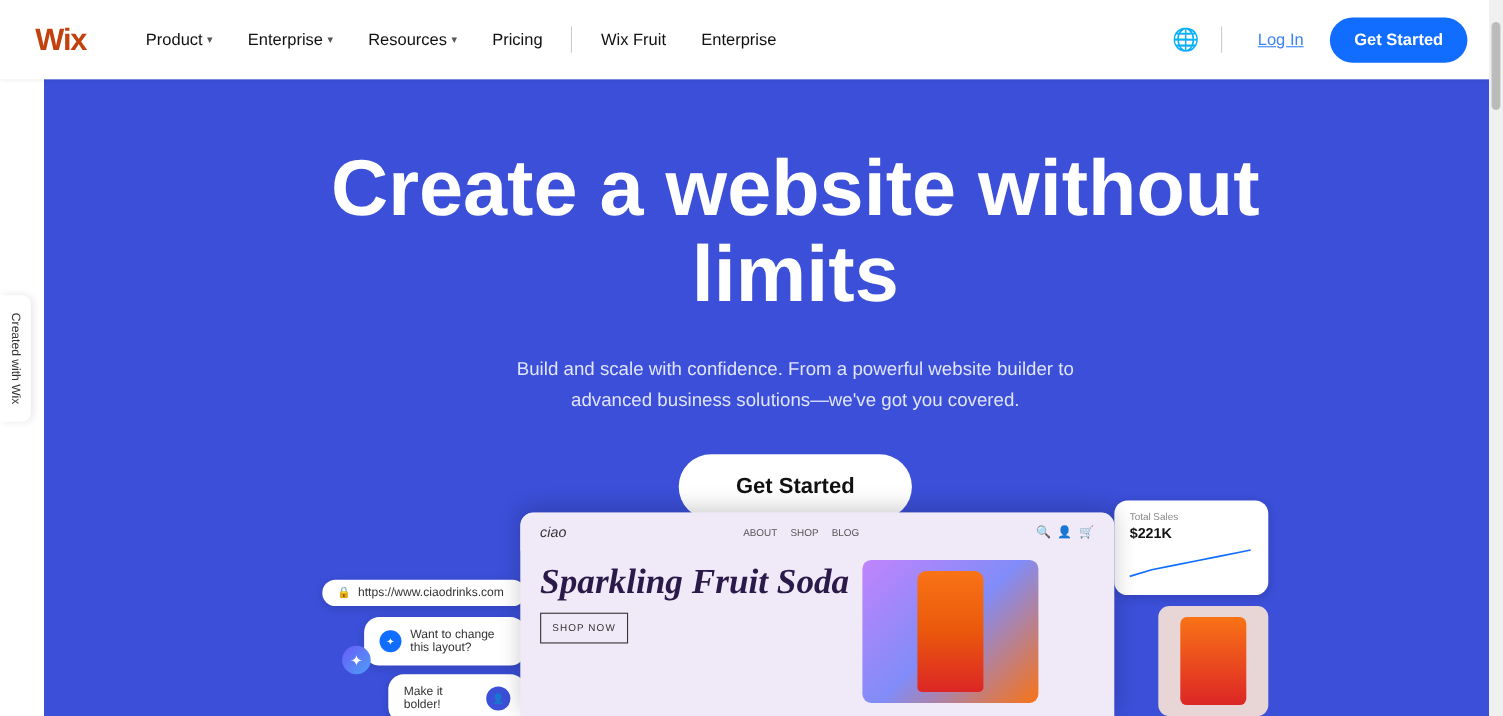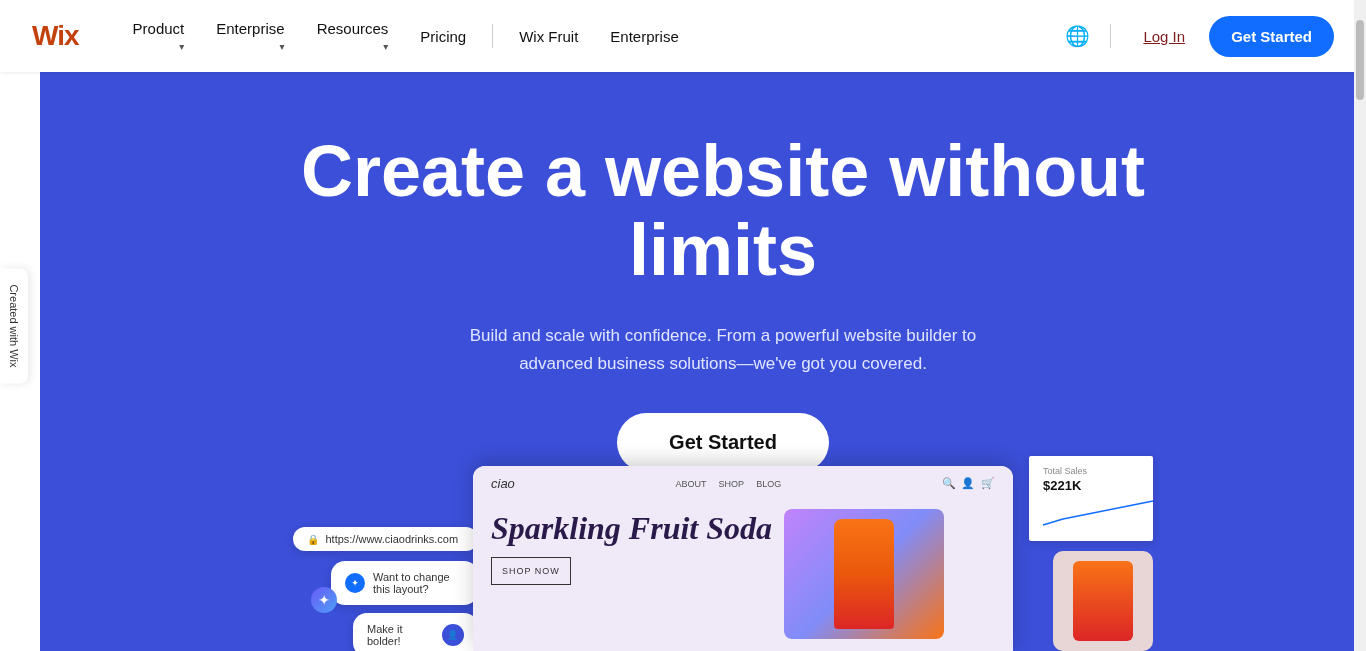--- a/index.html
+++ b/index.html
@@ -12,32 +12,31 @@
       display: flex; align-items: center; padding: 0 32px;
       z-index: 100;
       box-shadow: 0 1px 4px rgba(0,0,0,0.08);
     }
     .nav-logo {
       font-size: 28px; font-weight: 900; letter-spacing: -1px;
       color: #c2410c; margin-right: 40px; user-select: none;
     }
     .nav-links { display: flex; align-items: center; gap: 4px; flex: 1; }
     .nav-item {
-      display: flex; align-items: flex-end; gap: 4px;
+      display: flex; align-items: center; gap: 4px;
       padding: 8px 14px; cursor: pointer; font-size: 15px; font-weight: 500;
       color: #111; border-radius: 6px; white-space: nowrap;
       text-decoration: none;
-      flex-direction: column;
     }
     .nav-chevron { font-size: 10px; color: #555; }
     .nav-divider { width: 1px; height: 24px; background: #ccc; margin: 0 8px; }
     .nav-actions { display: flex; align-items: center; gap: 12px; }
     .nav-globe { font-size: 20px; cursor: pointer; color: #333; }
     .nav-login {
-      font-size: 15px; font-weight: 500; color: #7f1d1d;
+      font-size: 15px; font-weight: 500; color: #3b82f6;
       text-decoration: underline; cursor: pointer; padding: 8px 12px;
     }
     .nav-get-started {
       background: #116dff; color: #fff; font-size: 15px; font-weight: 600;
       border: none; border-radius: 50px; padding: 12px 22px;
       cursor: pointer; white-space: nowrap;
     }
 
     
     .hero {
@@ -140,22 +139,22 @@
       position: relative;
     }
 
     
     .preview-right {
       width: 160px; margin-left: -20px; z-index: 2;
       display: flex; flex-direction: column; gap: 10px;
       padding-bottom: 0; align-items: flex-end;
     }
     .stats-card {
-      background: #fff; border-radius: 2px; padding: 10px 14px;
-      box-shadow: 0 2px 8px rgba(0,0,0,0.15); width: 124px;
+      background: #fff; border-radius: 12px; padding: 10px 14px;
+      box-shadow: 0 2px 8px rgba(0,0,0,0.15); width: 140px;
     }
     .stats-label { font-size: 9px; color: #888; margin-bottom: 2px; }
     .stats-value { font-size: 13px; font-weight: 700; color: #111; }
     .stats-chart {
       width: 110px; height: 30px; overflow: visible;
       margin-top: 4px;
     }
     .product-img-card {
       width: 100px; height: 100px; background: #e8d5d5;
       border-radius: 10px; overflow: hidden;

